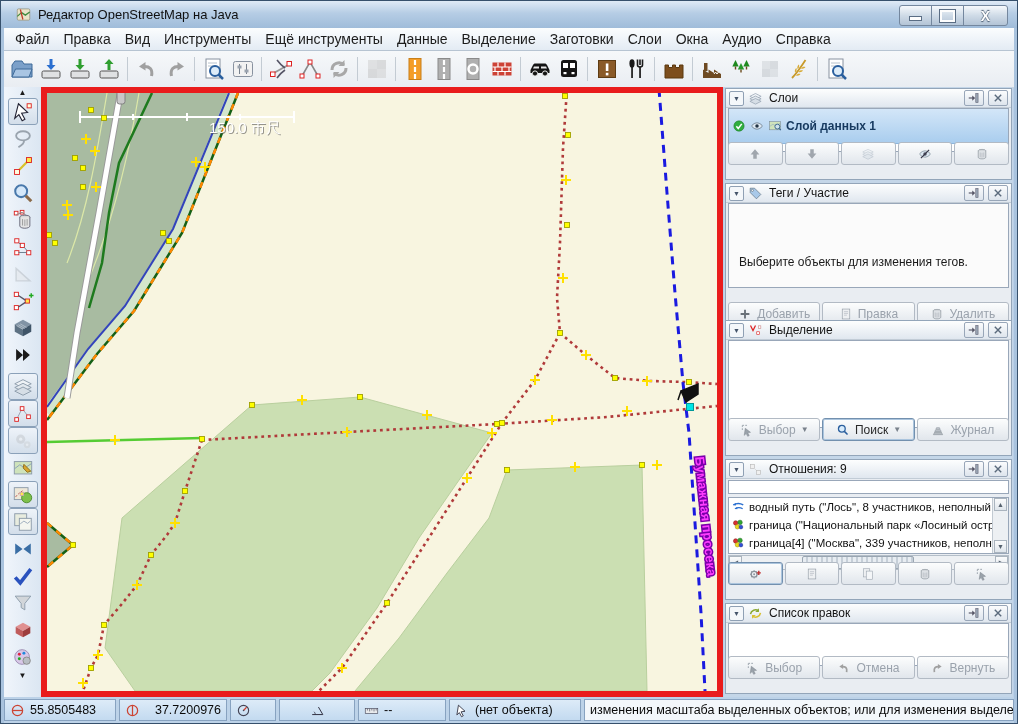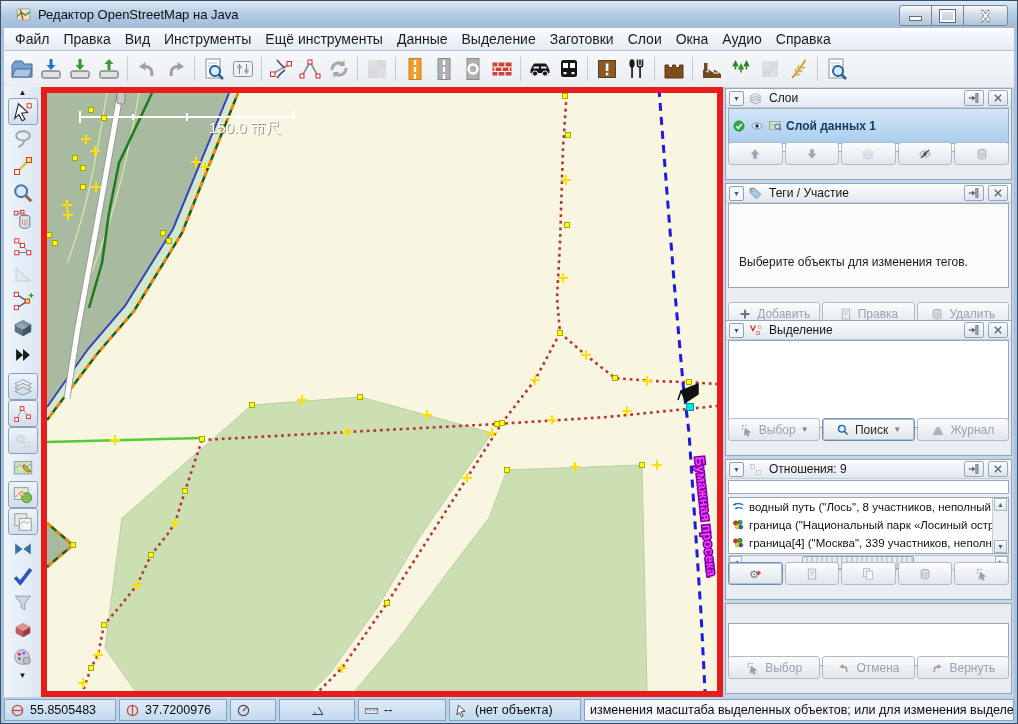--- a/index.html
+++ b/index.html
@@ -1066,20 +1066,38 @@
         </div>
       <div class="pbtn">
           <svg class="ic14">
             <use href="#s-cursorbox"></use>
           </svg>
         </div>
     </div>
   </div>
 
   <div class="panel" style="top:516px;height:91px;">
+    <div class="phead">
+      <div class="collapse-btn">▼</div>
+      <svg class="ic15">
+          <use href="#s-chicon"></use>
+        </svg>
+      <span class="ptitle">Список правок</span>
+      <span class="spacer"></span>
+      <div class="hbtn">
+          <svg class="ic14">
+            <use href="#s-pin"></use>
+          </svg>
+        </div>
+      <div class="hbtn">
+          <svg class="ic14">
+            <use href="#s-x"></use>
+          </svg>
+        </div>
+    </div>
     <div class="pbody" style="top:19px;height:43px;"></div>
     <div class="pbtns">
       <div class="pbtn">
           <svg class="ic14">
             <use href="#s-cursorbox"></use>
           </svg>
           <span>Выбор</span>
         </div>
       <div class="pbtn">
           <svg class="ic14">
@@ -1097,21 +1115,21 @@
   </div>
 </div>
 
 <div class="statusbar">
   <div class="sseg" style="width:112px;">
     <svg class="ic15">
         <use href="#s-lat"></use>
       </svg>
     <span>55.8505483</span>
   </div>
-  <div class="sseg" style="width:108px;">
+  <div class="sseg" style="width:108px;justify-content:space-between;">
     <svg class="ic15">
         <use href="#s-lon"></use>
       </svg>
     <span>37.7200976</span>
   </div>
   <div class="sseg" style="width:46px;">
     <svg class="ic15">
         <use href="#s-compass"></use>
       </svg>
   </div>

